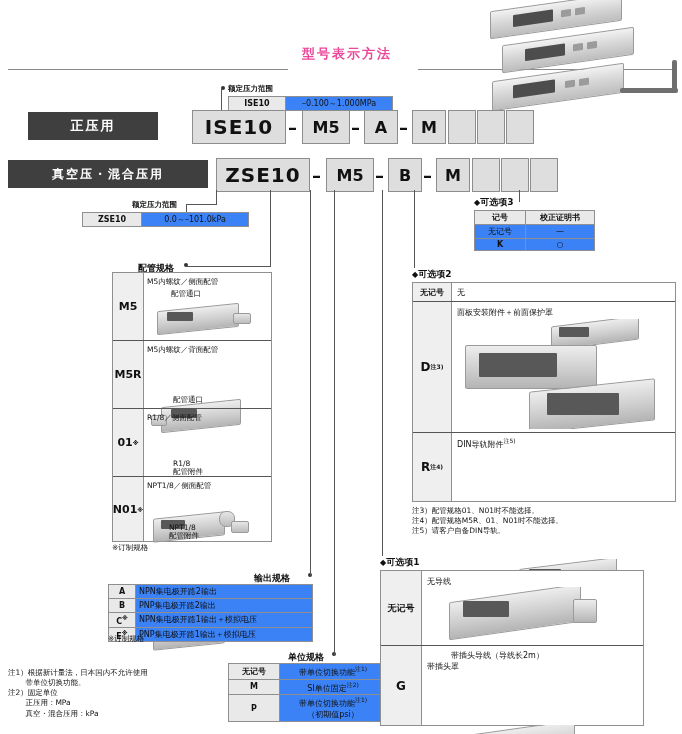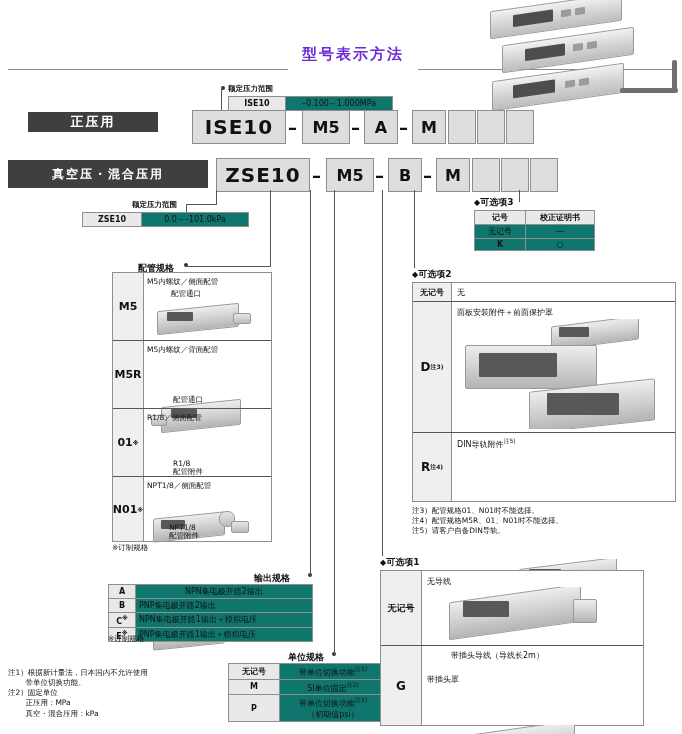--- a/index.html
+++ b/index.html
@@ -3,41 +3,41 @@
 <meta charset="utf-8">
 <style>
   html,body{margin:0;padding:0;}
   body{
     width:682px;height:734px;position:relative;background:#ffffff;
     font-family:"DejaVu Sans","Liberation Sans",sans-serif;
     font-size:9px;color:#111;overflow:hidden;
   }
   .abs{position:absolute;}
   .title{
-    font-size:15px;font-weight:bold;letter-spacing:2px;color:#6d28d9;
+    font-size:13px;font-weight:bold;letter-spacing:2px;color:#ec4899;
   }
   .rule{background:#8a8a8a;height:1px;}
   .bigcode{
     background:#dedede;border:1px solid #8d8d8d;display:flex;align-items:center;
     justify-content:center;font-size:20px;font-weight:bold;letter-spacing:1px;
   }
   .smallcode{
     background:#dedede;border:1px solid #8d8d8d;display:flex;align-items:center;
     justify-content:center;font-size:16px;font-weight:bold;
   }
   .blankcode{
     background:#dedede;border:1px solid #8d8d8d;
   }
   .dash{font-size:18px;font-weight:bold;}
   .labelbar{
     background:#3f3f3f;color:#fff;display:flex;align-items:center;justify-content:center;
     font-size:13px;font-weight:bold;letter-spacing:2px;
   }
   .tbl{border-collapse:collapse;font-size:8px;}
-  .tbl td,.tbl th{border:1px solid #8f8f8f;padding:1px 3px;text-align:center;background:#0f766e;}
+  .tbl td,.tbl th{border:1px solid #8f8f8f;padding:1px 3px;text-align:center;background:#3b82f6;}
   .tbl .hd{background:#e9e9e9;font-weight:bold;}
   .vline{background:#555;width:1px;}
   .hline{background:#555;height:1px;}
   .dot{width:4px;height:4px;border-radius:50%;background:#333;position:absolute;}
   .secthead{font-size:9px;font-weight:bold;}
   .boxed{border:1px solid #8f8f8f;background:#fff;}
   .cellhd{background:#efefef;font-weight:bold;display:flex;align-items:center;justify-content:center;}
   .note{font-size:7.5px;line-height:1.35;}
   .sup{font-size:6px;vertical-align:super;}
   .prod{
@@ -90,21 +90,21 @@
     <tbody>
         <tr>
       <td class="hd" style="width:50px;">ISE10</td>
       <td style="width:100px;">–0.100～1.000MPa</td>
     </tr>
   </tbody>
     </table>
 </div>
 <div class="abs vline" style="left:221px;top:88px;height:24px;"></div>
 
-<div class="abs labelbar" style="left:28px;top:112px;width:130px;height:20px;">正压用</div>
+<div class="abs labelbar" style="left:28px;top:112px;width:130px;height:28px;">正压用</div>
 <div class="abs bigcode" style="left:192px;top:110px;width:92px;height:32px;">ISE10</div>
 <div class="abs dash" style="left:288px;top:117px;">–</div>
 <div class="abs smallcode" style="left:302px;top:110px;width:46px;height:32px;">M5</div>
 <div class="abs dash" style="left:351px;top:117px;">–</div>
 <div class="abs smallcode" style="left:364px;top:110px;width:32px;height:32px;">A</div>
 <div class="abs dash" style="left:399px;top:117px;">–</div>
 <div class="abs smallcode" style="left:412px;top:110px;width:32px;height:32px;">M</div>
 <div class="abs blankcode" style="left:448px;top:110px;width:26px;height:32px;"></div>
 <div class="abs blankcode" style="left:477px;top:110px;width:26px;height:32px;"></div>
 <div class="abs blankcode" style="left:506px;top:110px;width:26px;height:32px;"></div>
@@ -197,21 +197,21 @@
 
 <div class="abs secthead" style="left:254px;top:572px;">输出规格</div>
 <div class="dot" style="left:308px;top:573px;"></div>
 <div class="abs vline" style="left:310px;top:190px;height:386px;"></div>
 
 <div class="abs" style="left:108px;top:584px;">
   <table class="tbl">
     <tbody>
         <tr>
       <td class="hd" style="width:20px;"><span>A</span></td>
-      <td style="width:170px;text-align:center;margin-left:44px;">NPN集电极开路2输出</td>
+      <td style="width:170px;text-align:left;margin-left:44px;">NPN集电极开路2输出</td>
     </tr>
     <tr>
       <td class="hd"><span>B</span></td>
       <td style="text-align:left;">PNP集电极开路2输出</td>
     </tr>
     <tr>
       <td class="hd"><span>C</span><span class="sup">※</span></td>
       <td style="text-align:left;">NPN集电极开路1输出＋模拟电压</td>
     </tr>
     <tr>
@@ -337,18 +337,18 @@
   <div class="abs" style="left:46px;top:5px;font-size:8px;">无导线</div>
   <div class="abs imgbox" style="left:46px;top:16px;width:212px;height:56px;">
     <div class="devgray" style="left:22px;top:6px;width:130px;height:36px;transform:skewY(-8deg);"></div>
     <div class="devdark" style="left:36px;top:14px;width:46px;height:16px;"></div>
     <div class="devgray" style="left:146px;top:12px;width:22px;height:22px;"></div>
   </div>
   <div class="abs hline" style="left:0;top:74px;width:262px;"></div>
 
   <div class="abs cellhd" style="left:0;top:75px;width:40px;height:79px;border-right:1px solid #8f8f8f;font-size:12px;">G</div>
   <div class="abs" style="left:46px;top:79px;font-size:8px;margin-left:24px;">带插头导线（导线长2m）</div>
-  <div class="abs" style="left:46px;top:103px;font-size:8px;">带插头罩</div>
+  <div class="abs" style="left:46px;top:90px;font-size:8px;">带插头罩</div>
   <div class="abs imgbox" style="left:46px;top:98px;width:212px;height:54px;">
     <div class="devgray" style="left:18px;top:4px;width:128px;height:34px;transform:skewY(-8deg);"></div>
 
   </div>
 </div>
 
 </body></html>

